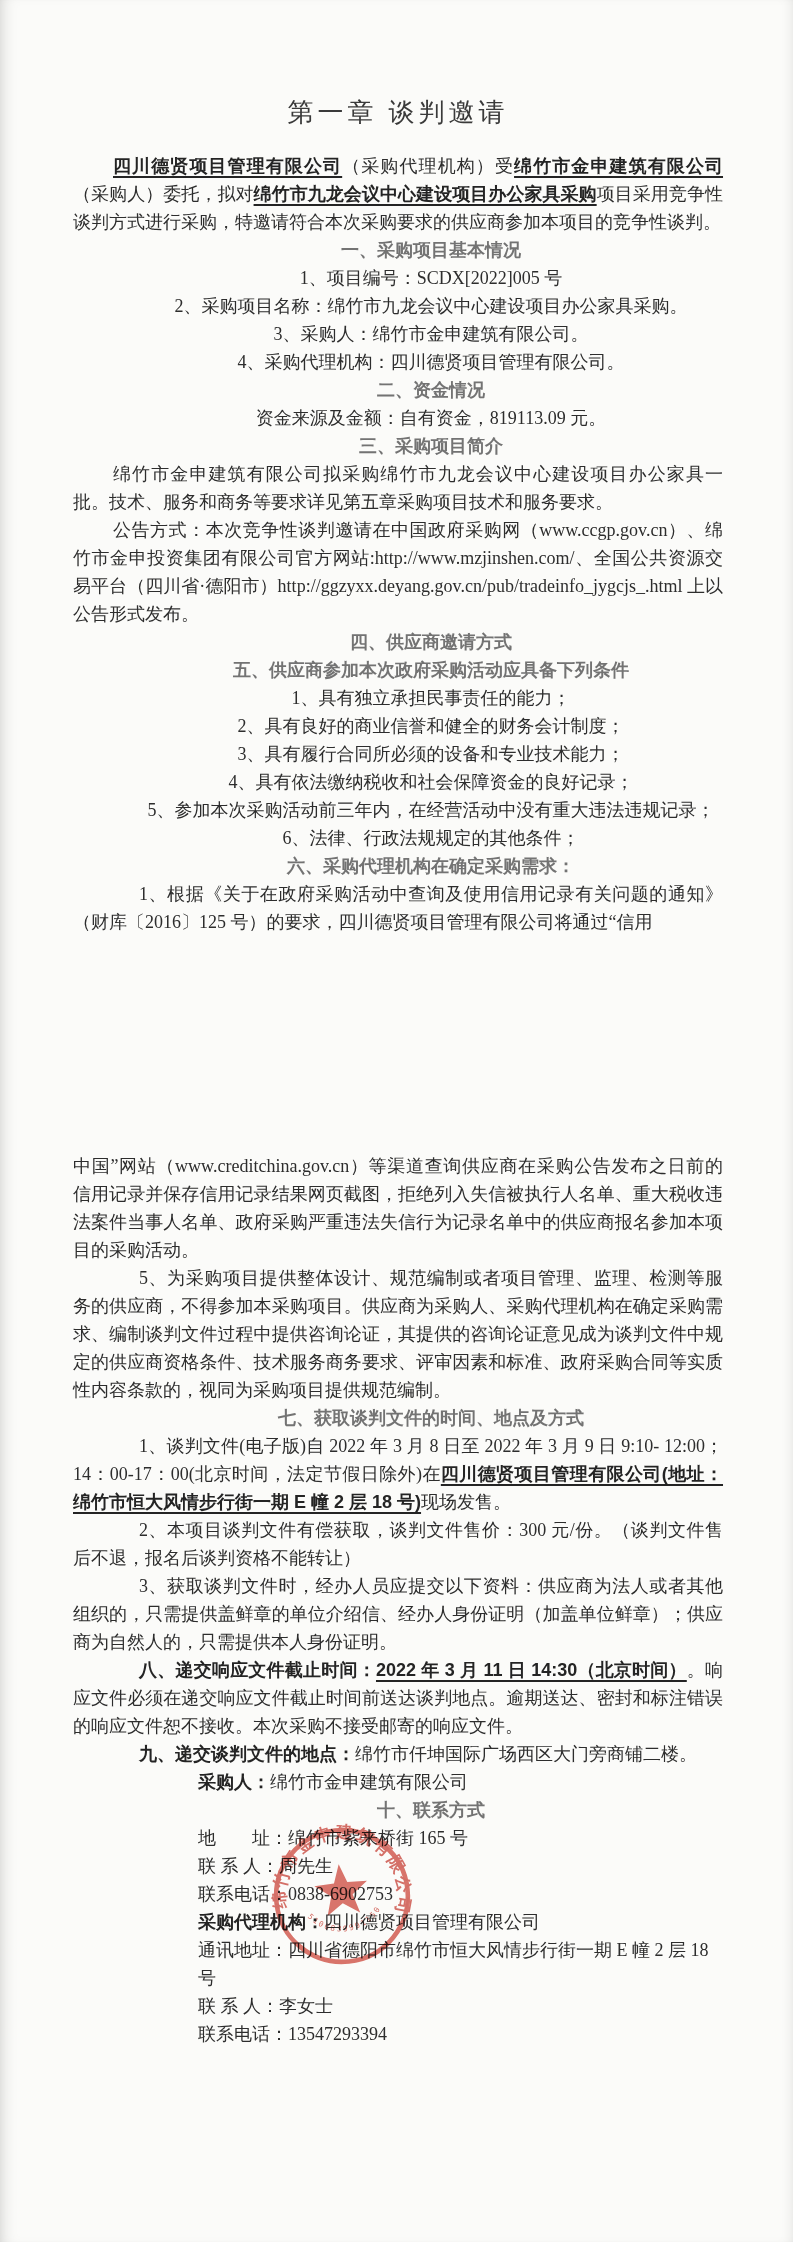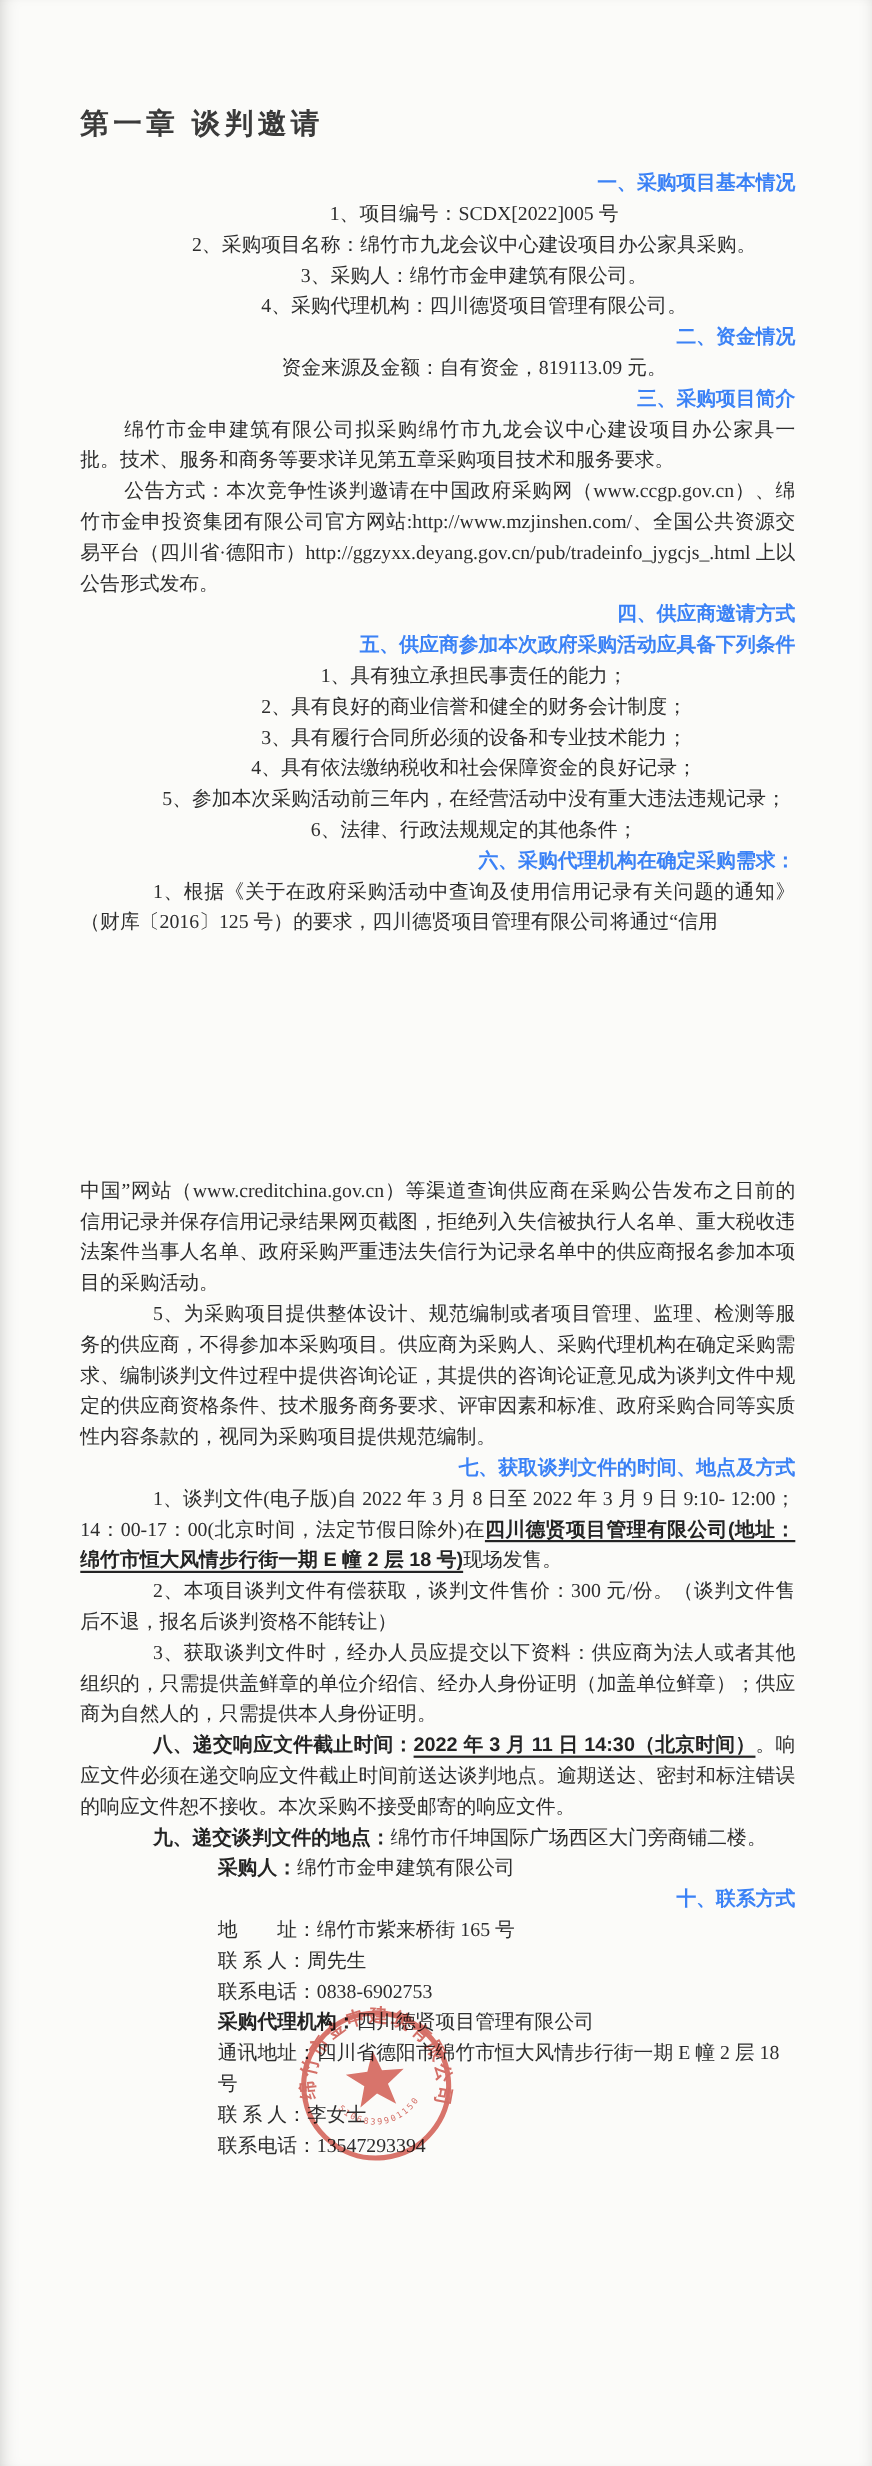--- a/index.html
+++ b/index.html
@@ -15,40 +15,40 @@
     margin:0 auto;
     background:#fbfbf9;
     box-shadow:inset 12px 0 18px -14px rgba(0,0,0,.25), inset -10px 0 16px -14px rgba(0,0,0,.18);
     overflow:hidden;
     color:#2d2d2d;
     box-sizing:border-box;
     padding:94px 70px 0 73px;
   }
   .title{
     font-family:"Liberation Sans","DejaVu Sans",sans-serif;
-    font-weight:bold;
+    font-weight:normal;
     font-size:26px;
     line-height:36px;
-    text-align:left;
+    text-align:center;
     letter-spacing:4px;
     color:#3a3a3a;
     margin-bottom:22px;
   }
   .blk{
     font-size:18px;
     line-height:28px;
     text-align:justify;
     color:#2d2d2d;
   }
   .blk.h{
     font-family:"Liberation Sans","DejaVu Sans",sans-serif;
     font-weight:bold;
     padding-left:66px;
-    text-align:right;
-    color:#3b82f6;
+    text-align:center;
+    color:#737373;
   }
   .blk.li{ padding-left:66px; text-align:center; }
   .blk.p.ind1{ text-indent:40px; }
   .blk.p.ind2{ text-indent:66px; }
   .blk.c{ padding-left:125px; text-align:left; }
   .blk.gap{ line-height:0; }
   span.b{
     font-family:"Liberation Sans","DejaVu Sans",sans-serif;
     font-weight:bold;
     color:#242424;
@@ -71,20 +71,21 @@
   }
 </style>
 </head>
 <body>
 
 <div class="page">
 
   <div class="title">第一章 谈判邀请</div>
 
   <div>
+      <div class="blk p ind1"><span class="b u">四川德贤项目管理有限公司</span><span>（采购代理机构）受</span><span class="b u">绵竹市金申建筑有限公司</span><span>（采购人）委托，拟对</span><span class="b u">绵竹市九龙会议中心建设项目办公家具采购</span><span>项目采用竞争性谈判方式进行采购，特邀请符合本次采购要求的供应商参加本项目的竞争性谈判。</span></div>
       <div class="blk h"><span>一、采购项目基本情况</span></div>
       <div class="blk li"><span>1、项目编号：SCDX[2022]005 号</span></div>
       <div class="blk li"><span>2、采购项目名称：绵竹市九龙会议中心建设项目办公家具采购。</span></div>
       <div class="blk li"><span>3、采购人：绵竹市金申建筑有限公司。</span></div>
       <div class="blk li"><span>4、采购代理机构：四川德贤项目管理有限公司。</span></div>
       <div class="blk h"><span>二、资金情况</span></div>
       <div class="blk li"><span>资金来源及金额：自有资金，819113.09 元。</span></div>
       <div class="blk h"><span>三、采购项目简介</span></div>
       <div class="blk p ind1"><span>绵竹市金申建筑有限公司拟采购绵竹市九龙会议中心建设项目办公家具一批。技术、服务和商务等要求详见第五章采购项目技术和服务要求。</span></div>
       <div class="blk p ind1"><span>公告方式：本次竞争性谈判邀请在中国政府采购网（www.ccgp.gov.cn）、绵竹市金申投资集团有限公司官方网站:http://www.mzjinshen.com/、全国公共资源交易平台（四川省·德阳市）http://ggzyxx.deyang.gov.cn/pub/tradeinfo_jygcjs_.html 上以公告形式发布。</span></div>

